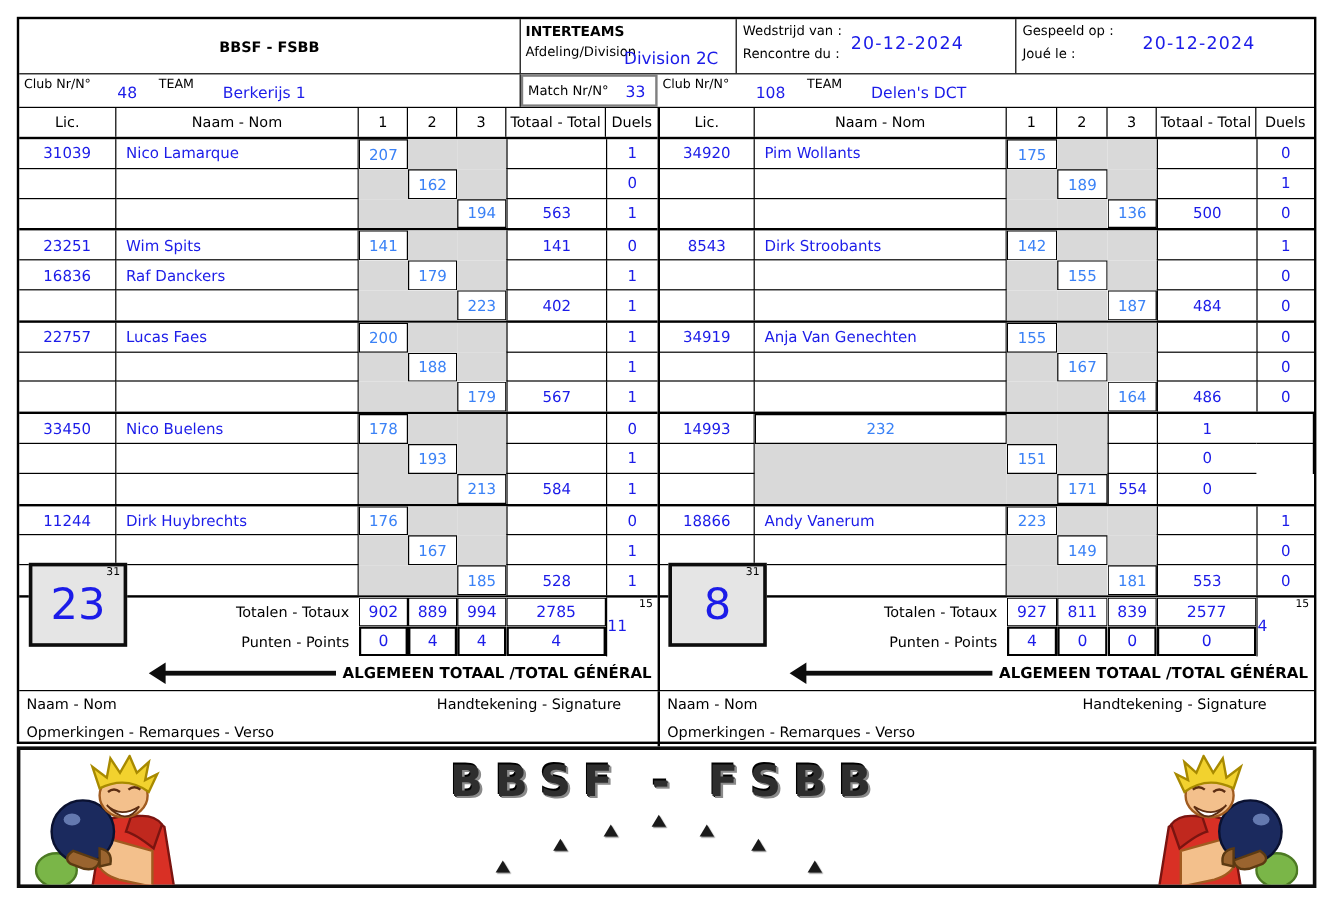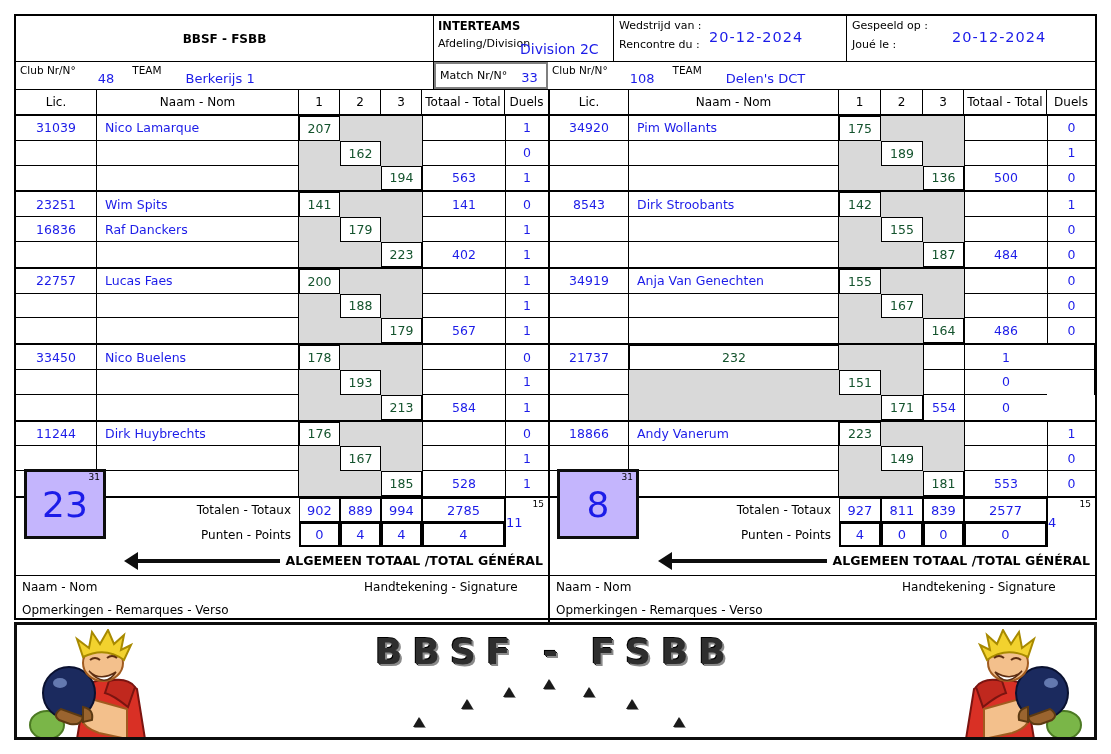--- a/index.html
+++ b/index.html
@@ -61,21 +61,21 @@
   .colhead .hc {
     display:flex; align-items:center; justify-content:center;
     font-size:12px; border-right:1px solid #000; height:100%;
   }
   .colhead .hc:last-child { border-right:none; }
 
   .block { border-bottom:2px solid #000; }
   .block .c { height:24.8px; display:flex; align-items:center; font-size:12.5px; }
   .c.lic { justify-content:center; border-right:1px solid #000; color:#1c1ce8; }
   .c.nm  { justify-content:flex-start; padding-left:8px; border-right:1px solid #000; color:#1c1ce8; }
-  .c.g.on  { justify-content:center; background:#fff; box-shadow:inset 0 0 0 1px #000; color:#14532d; }
+  .c.g.on  { justify-content:center; background:#fff; box-shadow:inset 0 0 0 1px #000; color:#3b82f6; }
   .c.g.off { background:#d9d9d9; }
   .c.tot { justify-content:center; border-left:1px solid #000; color:#1c1ce8; }
   .c.du  { justify-content:center; border-left:1px solid #000; color:#1c1ce8; }
   .c.hb  { border-bottom:1px solid #000; }
 
   
   .tgrid { display:grid; grid-template-rows:24.5px 24.5px; }
   .tgrid-l { grid-template-columns:283px 41px 41px 41px 83px 43px; }
   .tgrid-r { grid-template-columns:289px 42px 42px 41px 83px 48px; }
   .tlab { display:flex; align-items:center; justify-content:flex-end; padding-right:8px; font-size:12px;padding-left:36px; }
@@ -89,21 +89,21 @@
   .genrow { height:28px; display:flex; align-items:center; }
   .gen-arrow { flex:1; position:relative; height:100%; margin-left:108px; }
   .gen-arrow .shaft { position:absolute; left:12px; right:6px; top:12px; height:4px; background:#0d0d0d; }
   .gen-arrow .head {
     position:absolute; left:0; top:5px; width:0; height:0;
     border-top:9px solid transparent; border-bottom:9px solid transparent; border-right:14px solid #0d0d0d;
   }
   .gen-label { font-weight:bold; font-size:12.5px; padding-right:5px; white-space:nowrap; }
 
   .general-box {
-    position:absolute; width:82px; height:70px; border:3px solid #0d0d0d; background:#c4b5fd;
+    position:absolute; width:82px; height:70px; border:3px solid #0d0d0d; background:#e5e5e5;
     display:flex; align-items:center; justify-content:center; z-index:3;
   }
   .half.left  .general-box { left:8px;  top:379px; }
   .half.right .general-box { left:7px;  top:379px; }
   .general-box .corner { position:absolute; top:0px; right:3px; font-size:9px; color:#000; }
   .general-box .big { font-size:36px; color:#1c1ce8; }
 
   
   .sigrow { display:flex; height:52px; border-top:1px solid #000; }
   .sigbox { position:relative; padding:4px 6px; }
@@ -411,21 +411,21 @@
             <div class="c du hb">0</div>
             <div class="c lic"></div>
             <div class="c nm"></div>
             <div class="c g off"></div>
             <div class="c g off"></div>
             <div class="c g on">164</div>
             <div class="c tot">486</div>
             <div class="c du">0</div>
           </div>
           <div class="block cols-r">
-            <div class="c lic hb">21737</div>
+            <div class="c lic hb">14993</div>
             <div class="c g on">232</div>
             <div class="c g off"></div>
             <div class="c g off"></div>
             <div class="c tot hb"></div>
             <div class="c du hb">1</div>
             <div class="c lic hb"></div>
             <div class="c nm hb"></div>
             <div class="c g off"></div>
             <div class="c g on">151</div>
             <div class="c g off"></div>

